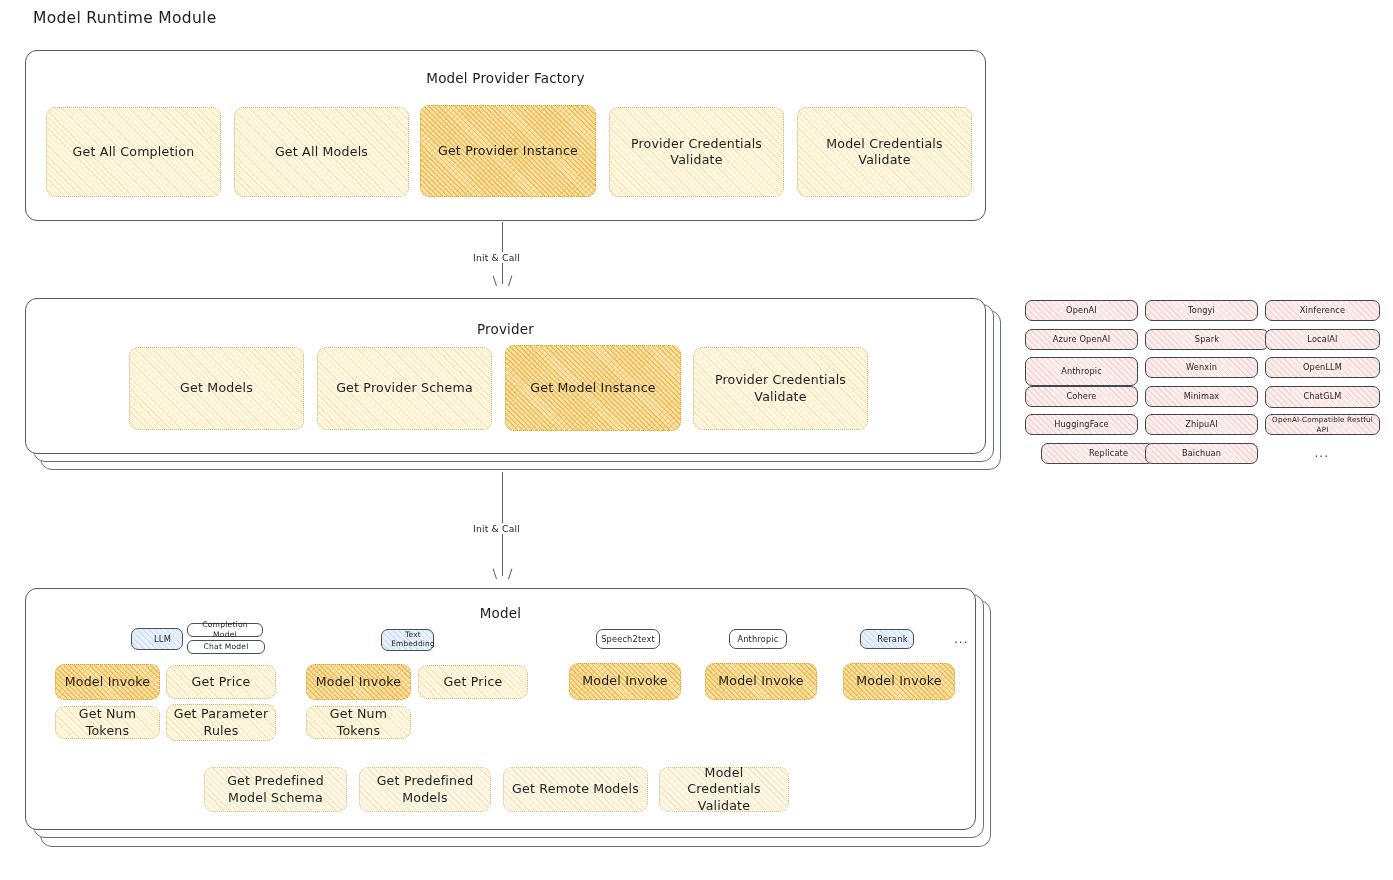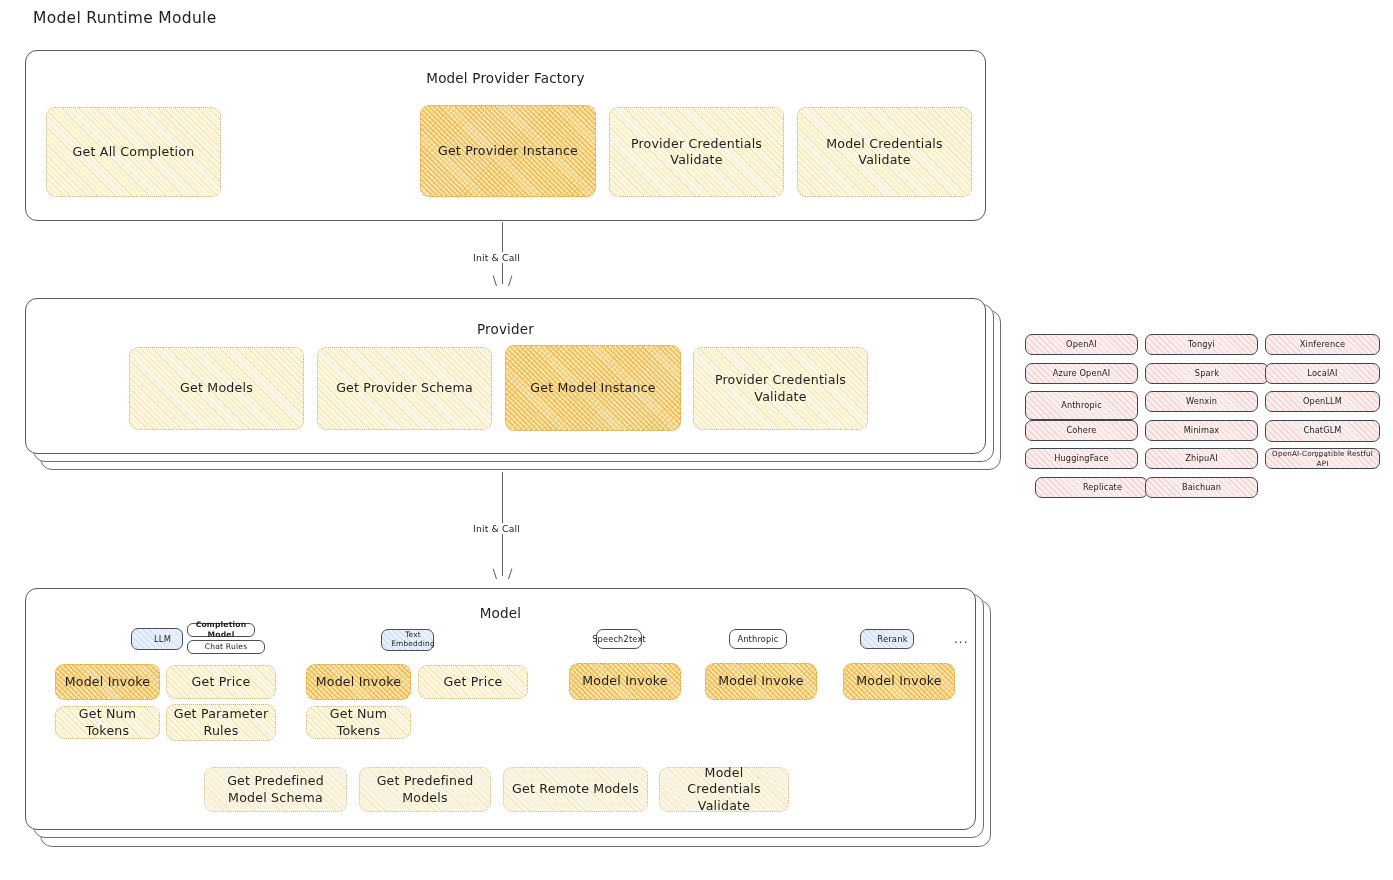--- a/index.html
+++ b/index.html
@@ -80,21 +80,20 @@
   }
   
   .n-pink {
     background:
       repeating-linear-gradient(45deg, rgba(224,120,120,.22) 0 1px, rgba(255,255,255,0) 1px 4.2px),
       #fdeeee;
     border: 1.2px solid #40464d;
     border-radius: 7px;
     font-size: 8.2px;
     letter-spacing: .15px;
-    margin-top: 34px;
   }
   
   .n-blue {
     background:
       repeating-linear-gradient(45deg, rgba(120,160,220,.20) 0 1px, rgba(255,255,255,0) 1px 4.2px),
       #e8f1fb;
     border: 1.2px solid #4a5057;
     border-radius: 7px;
     font-size: 8.4px;
     padding-left: 17px;
@@ -145,20 +144,21 @@
 <body>
 
 <div id="canvas">
 
   <div id="page-title" class="hand">Model Runtime Module</div>
 
   <div class="panel" style="left:25px; top:50px; width:961px; height:171px;">
     <div class="panel-title hand" style="top:19px;">Model Provider Factory</div>
 
     <div class="node n-cream hand" style="left:20px; top:56px; width:175px; height:90px;">Get All Completion</div>
+    <div class="node n-cream hand" style="left:208px; top:56px; width:175px; height:90px;">Get All Models</div>
     <div class="node n-amber hand" style="left:394px; top:54px; width:176px; height:92px;">Get Provider Instance</div>
     <div class="node n-cream hand" style="left:583px; top:56px; width:175px; height:90px;">Provider Credentials Validate</div>
     <div class="node n-cream hand" style="left:771px; top:56px; width:175px; height:90px;">Model Credentials Validate</div>
   </div>
 
   <div class="arrow-line" style="left:502px; top:222px; height:62px;"></div>
   <div class="arrow-head" style="left:496px; top:275px;"></div>
   <div class="arrow-label hand" style="left:470px; top:252px;">Init &amp; Call</div>
 
   <div class="stack-layer" style="left:40px; top:310px; width:961px; height:160px;"></div>
@@ -176,21 +176,21 @@
   <div class="arrow-line" style="left:502px; top:472px; height:104px;"></div>
   <div class="arrow-head" style="left:496px; top:568px;"></div>
   <div class="arrow-label hand" style="left:470px; top:523px;">Init &amp; Call</div>
 
   <div id="provider-chip-grid" style="position:absolute; left:1025px; top:300px; width:355px; height:175px;">
       <div class="node n-pink hand" style="left: 0px; top: 0px; width: 113px; height: 21px;">OpenAI</div>
       <div class="node n-pink hand" style="left: 0px; top: 28.5px; width: 113px; height: 21px;">Azure OpenAI</div>
       <div class="node n-pink hand" style="left: 0px; top: 57px; width: 113px; height: 29px;">Anthropic</div>
       <div class="node n-pink hand" style="left: 0px; top: 85.5px; width: 113px; height: 21px;">Cohere</div>
       <div class="node n-pink hand" style="left: 0px; top: 114px; width: 113px; height: 21px;">HuggingFace</div>
-      <div class="node n-pink hand" style="left: 10px; top: 142.5px; width: 113px; height: 21px; padding-left: 28px;">Replicate</div>
+      <div class="node n-pink hand" style="left: 16px; top: 142.5px; width: 113px; height: 21px; padding-left: 28px;">Replicate</div>
       <div class="node n-pink hand" style="left: 120px; top: 0px; width: 113px; height: 21px;">Tongyi</div>
       <div class="node n-pink hand" style="left: 120px; top: 28.5px; width: 124px; height: 21px;">Spark</div>
       <div class="node n-pink hand" style="left: 120px; top: 57px; width: 113px; height: 21px;">Wenxin</div>
       <div class="node n-pink hand" style="left: 120px; top: 85.5px; width: 113px; height: 21px;">Minimax</div>
       <div class="node n-pink hand" style="left: 120px; top: 114px; width: 113px; height: 21px;">ZhipuAI</div>
       <div class="node n-pink hand" style="left: 120px; top: 142.5px; width: 113px; height: 21px;">Baichuan</div>
       <div class="node n-pink hand" style="left: 240px; top: 0px; width: 115px; height: 21px;">Xinference</div>
       <div class="node n-pink hand" style="left: 240px; top: 28.5px; width: 115px; height: 21px;">LocalAI</div>
       <div class="node n-pink hand" style="left: 240px; top: 57px; width: 115px; height: 21px;">OpenLLM</div>
       <div class="node n-pink hand" style="left: 240px; top: 85.5px; width: 115px; height: 22px;">ChatGLM</div>
@@ -199,35 +199,35 @@
     </div>
 
   <div class="stack-layer" style="left:40px; top:600px; width:951px; height:247px;"></div>
   <div class="stack-layer" style="left:33px; top:594px; width:951px; height:244px;"></div>
 
   <div class="panel" style="left:25px; top:588px; width:951px; height:242px; z-index:2;">
     <div class="panel-title hand" style="top:16px;">Model</div>
     <div class="ellipsis hand" style="left:928px; top:43px;">...</div>
 
     <div class="node n-blue hand" style="left:105px; top:39px; width:52px; height:22px;">LLM</div>
-    <div class="node n-white-sm hand" style="left:161px; top:34px; width:68px; height:14px;font-weight:bold;">Completion Model</div>
-    <div class="node n-white-sm hand" style="left:161px; top:51px; width:78px; height:14px;">Chat Rules</div>
+    <div class="node n-white-sm hand" style="left:161px; top:34px; width:76px; height:14px;">Completion Model</div>
+    <div class="node n-white-sm hand" style="left:161px; top:51px; width:78px; height:14px;">Chat Model</div>
 
     <div class="node n-amber hand" style="left:29px; top:75px; width:105px; height:36px;">Model Invoke</div>
     <div class="node n-cream hand" style="left:140px; top:76px; width:110px; height:34px;">Get Price</div>
     <div class="node n-cream hand" style="left:29px; top:117px; width:105px; height:33px;">Get Num Tokens</div>
     <div class="node n-cream hand" style="left:140px; top:115px; width:110px; height:37px;">Get Parameter Rules</div>
 
     <div class="node n-blue hand tiny2" style="left:355px; top:40px; width:53px; height:22px;">Text Embedding</div>
 
     <div class="node n-amber hand" style="left:280px; top:75px; width:105px; height:36px;">Model Invoke</div>
     <div class="node n-cream hand" style="left:392px; top:76px; width:110px; height:34px;">Get Price</div>
     <div class="node n-cream hand" style="left:280px; top:117px; width:105px; height:33px;">Get Num Tokens</div>
 
-    <div class="node n-white hand" style="left:570px; top:40px; width:46px; height:20px;">Speech2text</div>
+    <div class="node n-white hand" style="left:570px; top:40px; width:64px; height:20px;">Speech2text</div>
     <div class="node n-amber hand" style="left:543px; top:74px; width:112px; height:37px;">Model Invoke</div>
 
     <div class="node n-white hand" style="left:703px; top:40px; width:58px; height:20px;">Anthropic</div>
     <div class="node n-amber hand" style="left:679px; top:74px; width:112px; height:37px;">Model Invoke</div>
 
     <div class="node n-blue hand" style="left:834px; top:40px; width:54px; height:20px;">Rerank</div>
     <div class="node n-amber hand" style="left:817px; top:74px; width:112px; height:37px;">Model Invoke</div>
 
     <div class="node n-pale hand" style="left:178px; top:178px; width:143px; height:45px;">Get Predefined Model Schema</div>
     <div class="node n-pale hand" style="left:333px; top:178px; width:132px; height:45px;">Get Predefined Models</div>

